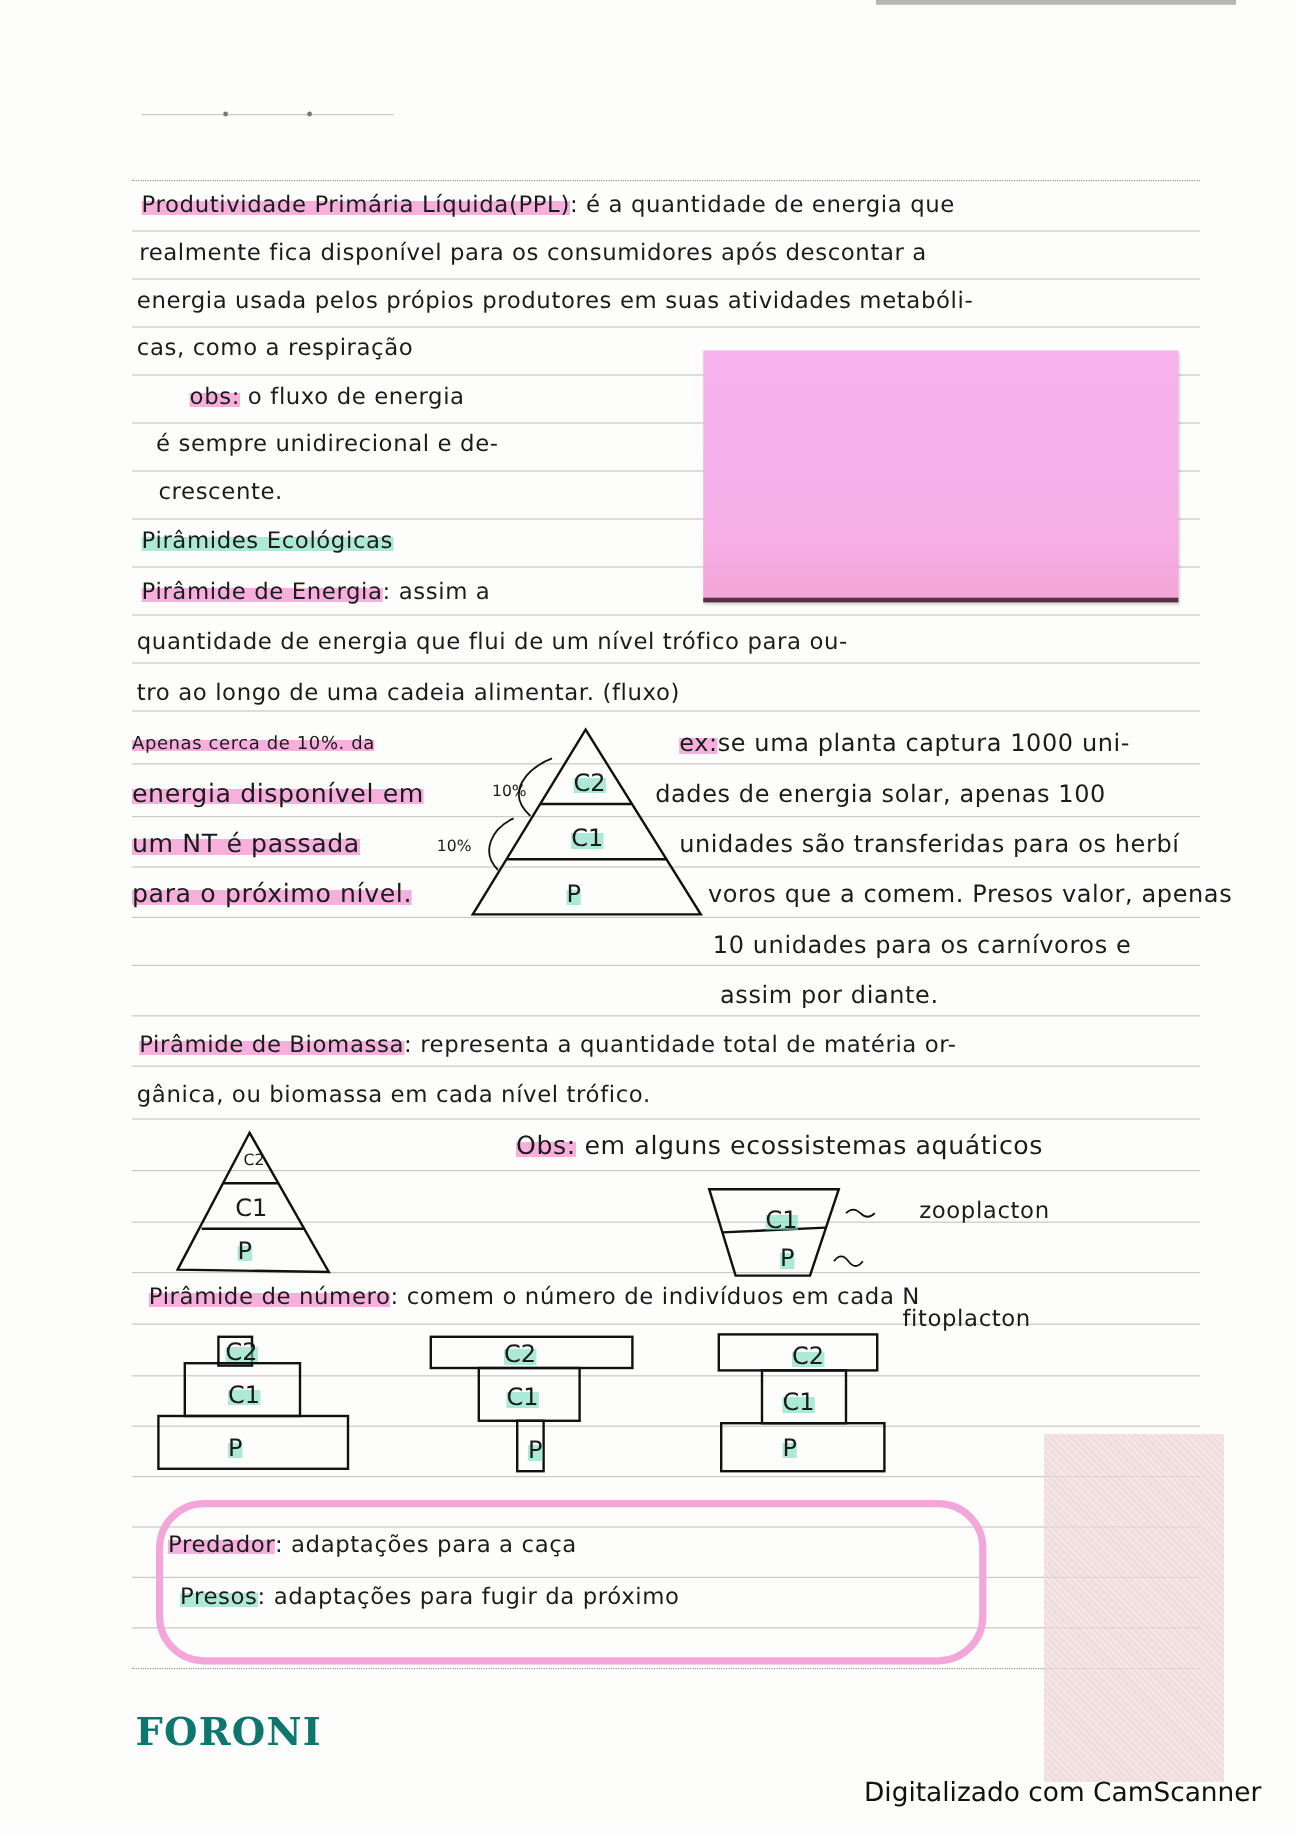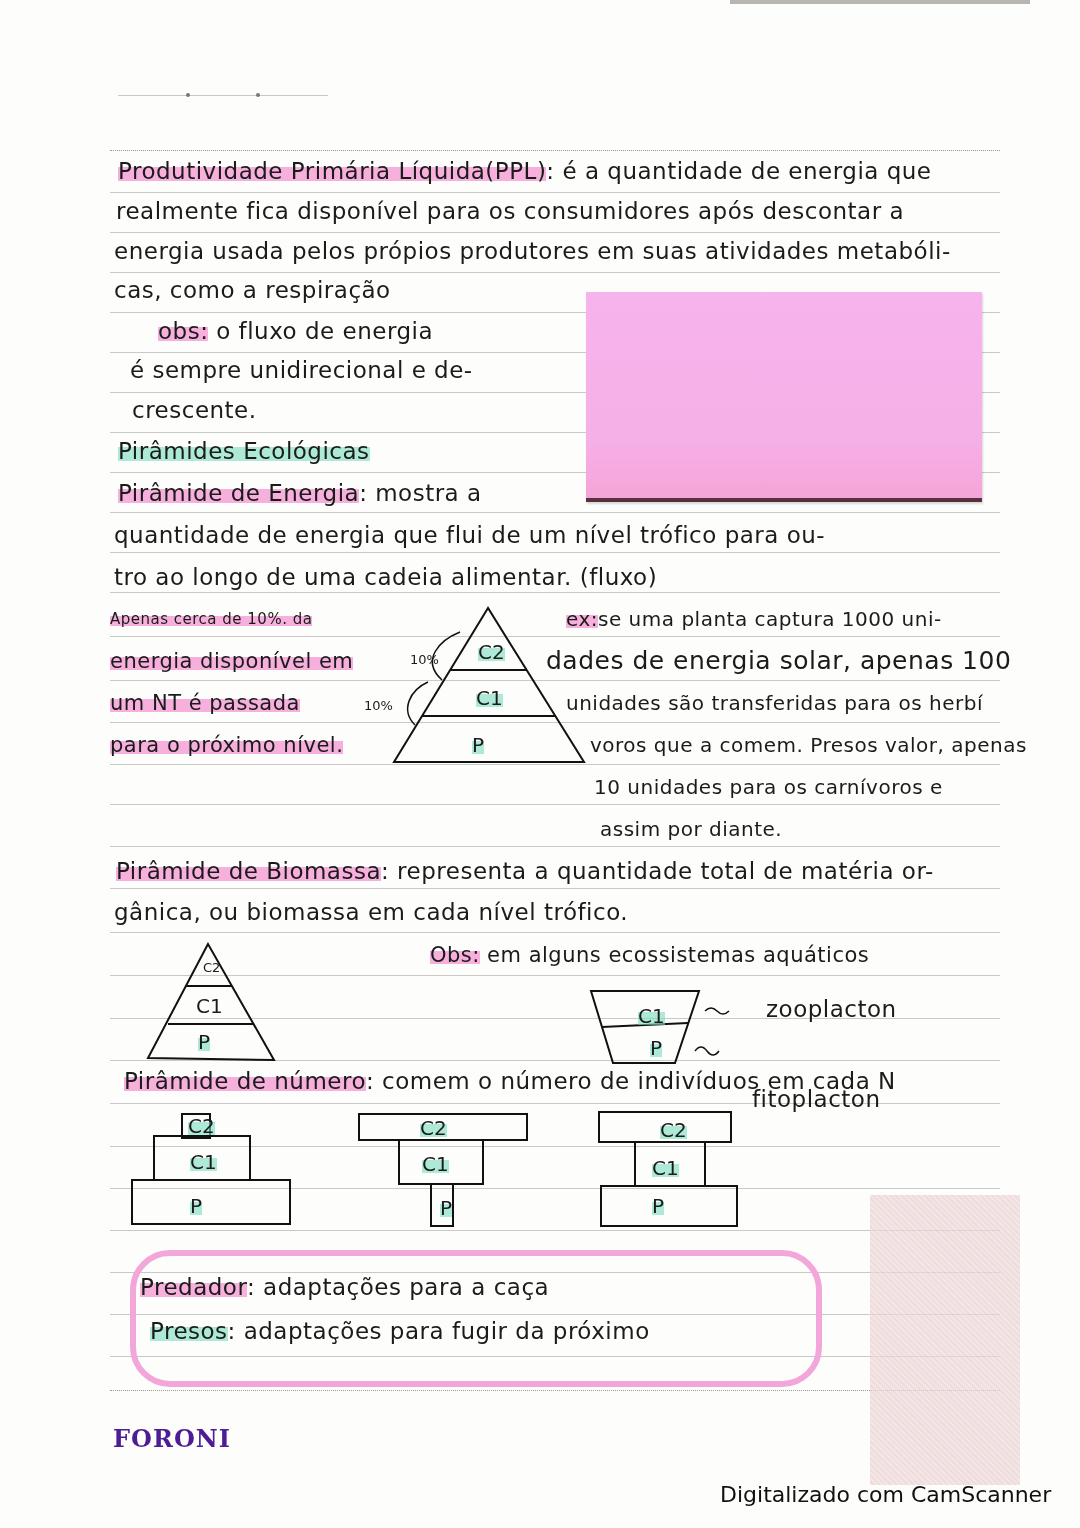--- a/index.html
+++ b/index.html
@@ -8,38 +8,38 @@
     background:#fdfdfc;
     font-family:"DejaVu Sans", sans-serif;
     color:#1b1b1b;
   }
   .topbar { position:absolute; left:730px; top:0; width:300px; height:4px; background:#b9b6b2; }
   .ruled { position:absolute; left:110px; width:890px; height:1px; background:#c9c9c9; }
   .ruled.dotted { background:none; border-top:1px dotted #9a9a9a; }
   .shortline { position:absolute; left:118px; top:95px; width:210px; height:1px; background:#c8c8c8; }
   .dot { position:absolute; width:4px; height:4px; border-radius:50%; background:#777; top:93px; }
   .line {
-    position:absolute; font-size:23px; line-height:30px; white-space:nowrap;
+    position:absolute; font-size:19px; line-height:30px; white-space:nowrap;
     letter-spacing:0.5px;
   }
   .hl-pink { background:linear-gradient(transparent 35%, rgba(245,150,210,.75) 35%, rgba(245,150,210,.75) 88%, transparent 88%); }
   .hl-green { background:linear-gradient(transparent 35%, rgba(120,220,190,.6) 35%, rgba(120,220,190,.6) 88%, transparent 88%);text-align:center; }
   .sticky {
     position:absolute; left:586px; top:292px; width:396px; height:206px;
     background:linear-gradient(180deg,#f7b3ec 0%, #f6b0e8 70%, #f4a5d8 100%);
     border-bottom:4px solid #5a3040;
     box-shadow:1px 2px 2px rgba(0,0,0,.15);
   }
   svg.diagram { position:absolute; overflow:visible; }
   .lbl { position:absolute; font-size:20px; }
   .cloud {
     position:absolute; left:130px; top:1250px; width:680px; height:125px;
     border:6px solid #f2a6d9; border-radius:40px;
   }
-  .brand { position:absolute; left:113px; top:1424px; font-size:24px; font-weight:bold; color:#4c1d95; letter-spacing:1px; font-family:"DejaVu Serif", serif; }
+  .brand { position:absolute; left:113px; top:1424px; font-size:32px; font-weight:bold; color:#0f766e; letter-spacing:1px; font-family:"DejaVu Serif", serif; }
   .scanner { position:absolute; left:720px; top:1482px; font-size:22px; color:#111; font-family:"DejaVu Sans", sans-serif; }
   .texture { position:absolute; left:870px; top:1195px; width:150px; height:290px;
     background:repeating-linear-gradient(45deg,#f0dcdc 0 2px,#e9cfcf 2px 4px); opacity:.7; }
 </style>
 </head>
 <body>
 
 <div class="topbar"></div>
 <div class="shortline"></div>
 <div class="dot" style="left:186px"></div>
@@ -90,21 +90,21 @@
   <span class="hl-pink">obs:</span> <span>o fluxo de energia</span>
 </div>
 <div class="line" style="left:130px;top:355px">é sempre unidirecional e de-</div>
 <div class="line" style="left:132px;top:395px">crescente.</div>
 
 <div class="line" style="left:118px;top:436px">
   <span class="hl-green">Pirâmides Ecológicas</span>
 </div>
 
 <div class="line" style="left:118px;top:478px">
-  <span class="hl-pink">Pirâmide de Energia</span><span>: mostra a</span>
+  <span class="hl-pink">Pirâmide de Energia</span><span>: assim a</span>
 </div>
 <div class="line" style="left:114px;top:520px">quantidade de energia que flui de um nível trófico para ou-</div>
 <div class="line" style="left:114px;top:562px">tro ao longo de uma cadeia alimentar. (fluxo)</div>
 
 <div class="line" style="left:110px;top:604px;font-size:15px"><span class="hl-pink">Apenas cerca de 10%. da</span></div>
 <div class="line" style="left:110px;top:646px;font-size:21px"><span class="hl-pink">energia disponível em</span></div>
 <div class="line" style="left:110px;top:688px;font-size:21px"><span class="hl-pink">um NT é passada</span></div>
 <div class="line" style="left:110px;top:730px;font-size:21px"><span class="hl-pink">para o próximo nível.</span></div>
 
 <div class="lbl" style="left:410px;top:652px;font-size:13px">10%</div>
@@ -115,21 +115,21 @@
   <line x1="70" y1="70" x2="146" y2="70" stroke="#111" stroke-width="2"></line>
   <line x1="42" y1="116" x2="176" y2="116" stroke="#111" stroke-width="2"></line>
   <path d="M62,80 C40,60 60,40 80,32" fill="none" stroke="#111" stroke-width="1.5"></path>
   <path d="M35,125 C20,110 30,90 48,82" fill="none" stroke="#111" stroke-width="1.5"></path>
 </svg>
 <div class="lbl" style="left:478px;top:640px"><span class="hl-green">C2</span></div>
 <div class="lbl" style="left:476px;top:686px"><span class="hl-green">C1</span></div>
 <div class="lbl" style="left:472px;top:733px"><span class="hl-green">P</span></div>
 
 <div class="line" style="left:566px;top:604px;font-size:20px"><span class="hl-pink">ex:</span><span>se uma planta captura 1000 uni-</span></div>
-<div class="line" style="left:546px;top:646px;font-size:25px">dades de energia solar, apenas 100</div>
+<div class="line" style="left:546px;top:646px;font-size:20px">dades de energia solar, apenas 100</div>
 <div class="line" style="left:566px;top:688px;font-size:20px">unidades são transferidas para os herbí</div>
 <div class="line" style="left:590px;top:730px;font-size:20px">voros que a comem. Presos valor, apenas</div>
 <div class="line" style="left:594px;top:772px;font-size:20px">10 unidades para os carnívoros e</div>
 <div class="line" style="left:600px;top:814px;font-size:20px">assim por diante.</div>
 
 <div class="line" style="left:116px;top:856px">
   <span class="hl-pink">Pirâmide de Biomassa</span><span>: representa a quantidade total de matéria or-</span>
 </div>
 <div class="line" style="left:114px;top:897px">gânica, ou biomassa em cada nível trófico.</div>
 

